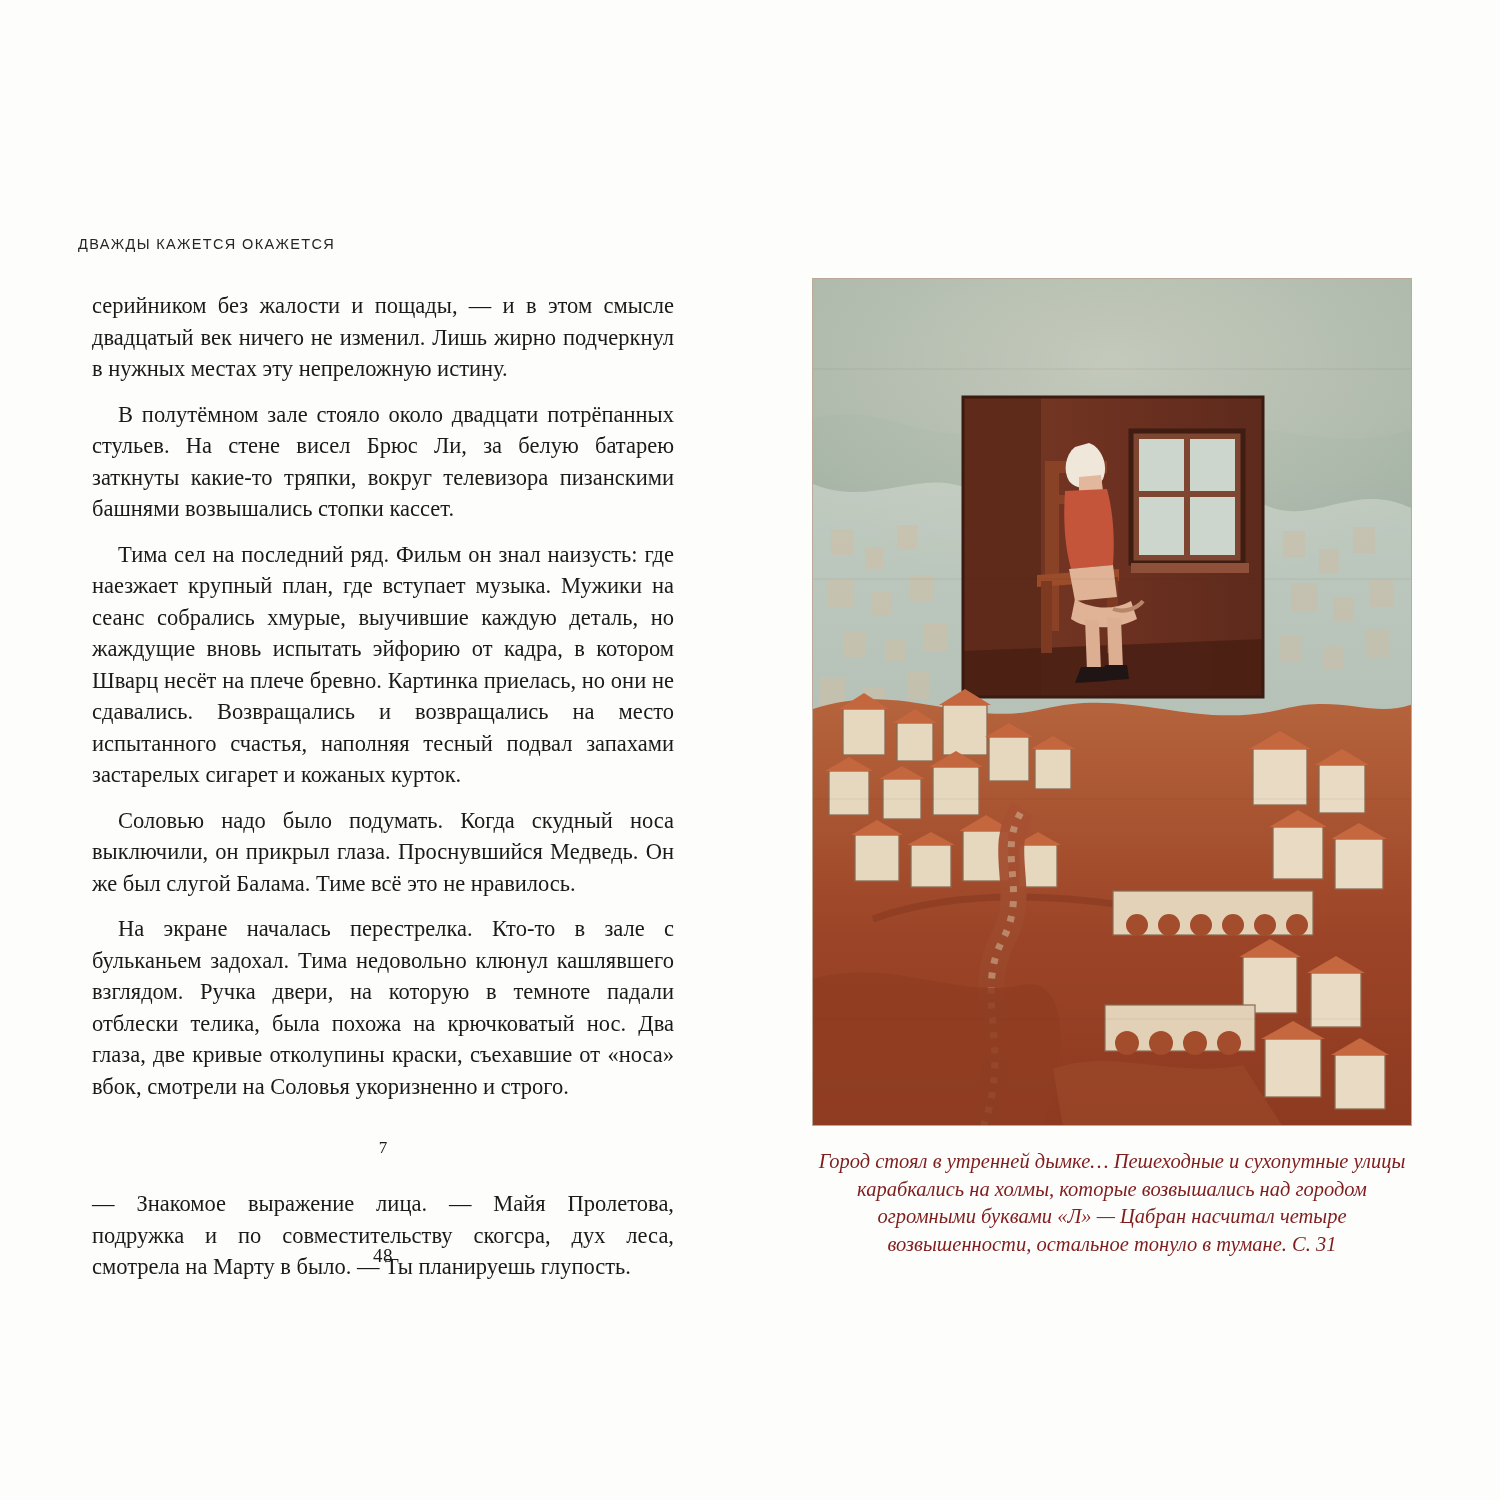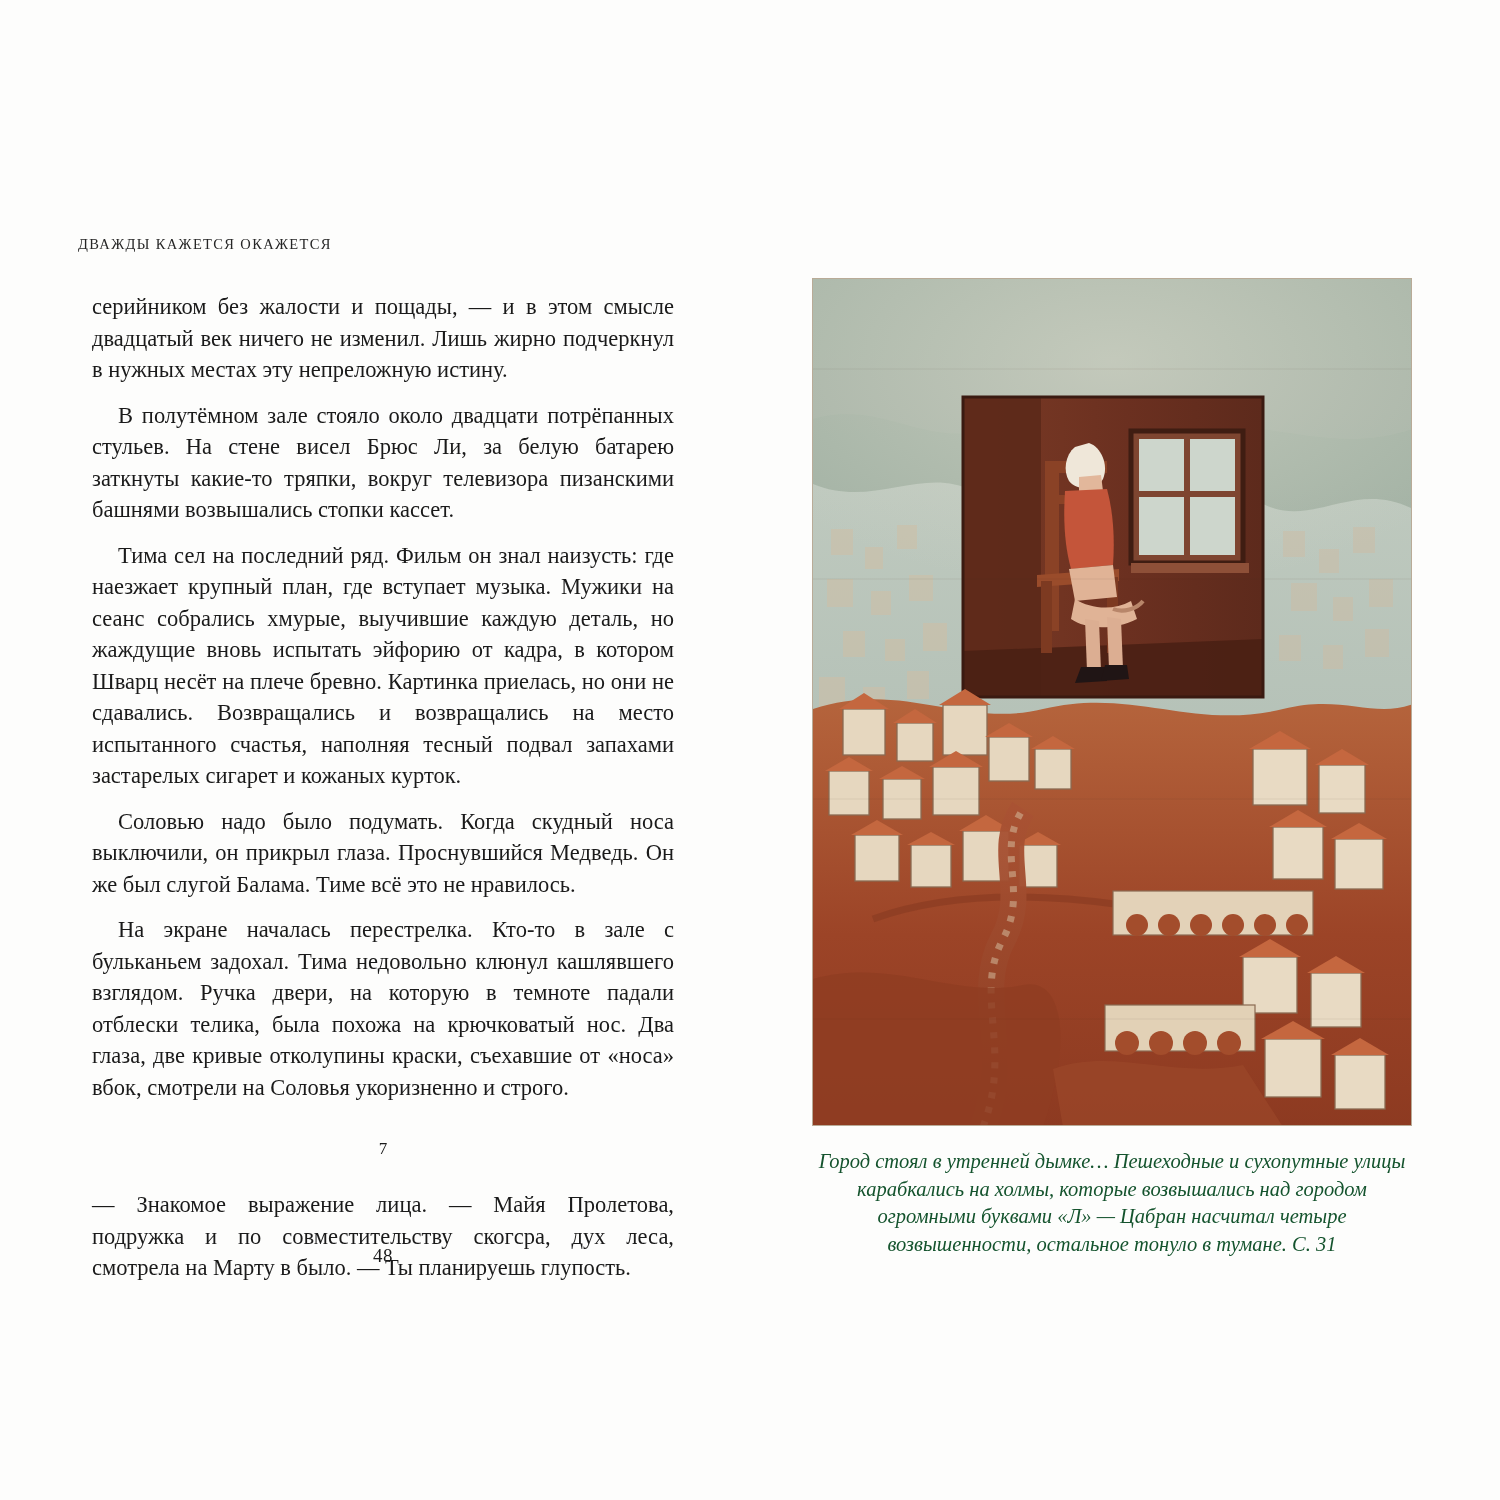--- a/index.html
+++ b/index.html
@@ -24,21 +24,21 @@
 
   
   .text-col {
     position: absolute;
     left: 78px;
     top: 236px;
     width: 610px;
   }
 
   .running-head {
-    font-family: Liberation Serif, serif;
+    font-family: Liberation Sans, sans-serif;
     font-size: 14.5px;
     letter-spacing: 1.35px;
     color: #262626;
     text-transform: uppercase;
     margin-bottom: 38px;
     white-space: nowrap;
   }
 
   .body-par {
     font-size: 22.5px;
@@ -90,21 +90,21 @@
   .plate-frame svg { display: block; }
 
   .caption {
     margin-top: 22px;
     width: 600px;
     font-family: "Liberation Serif", serif;
     font-style: italic;
     font-size: 20.5px;
     line-height: 27.5px;
     text-align: center;
-    color: #14532d;
+    color: #7f1d1d;
   }
 
 </style>
 </head>
 <body>
 
 <div class="page">
 
   <div class="text-col">
 

